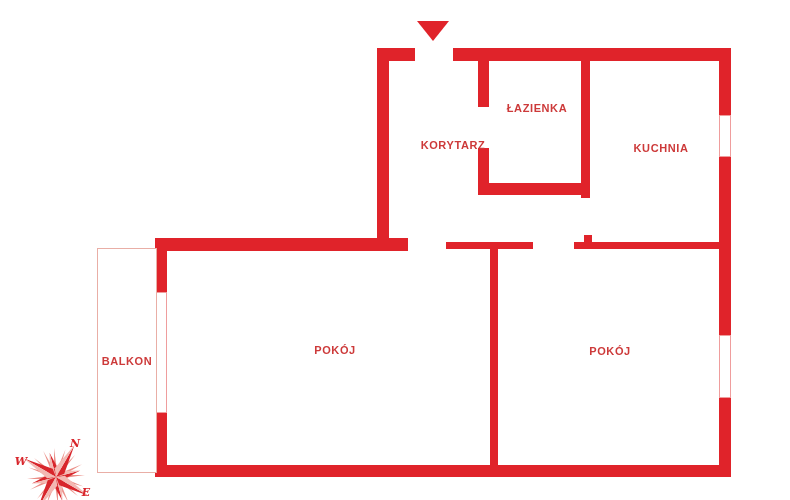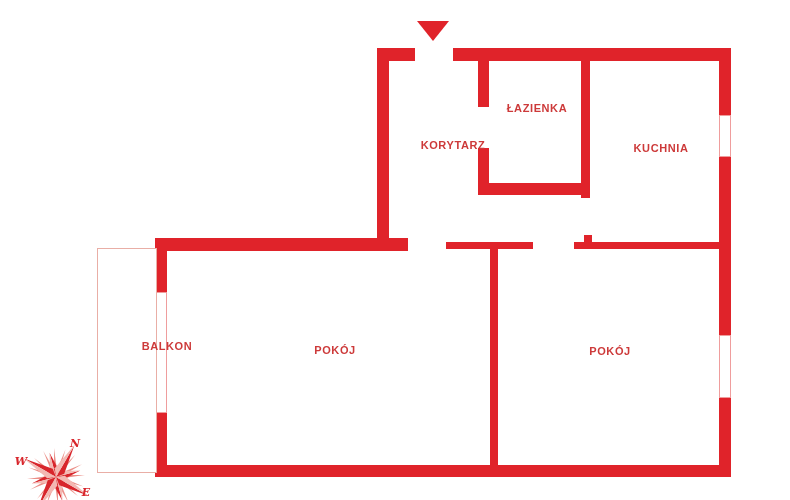--- a/index.html
+++ b/index.html
@@ -67,21 +67,21 @@
   <div class="wall" style="left:478px;top:183px;width:112px;height:12px;"></div>
   <div class="wall" style="left:581px;top:60px;width:9px;height:138px;"></div>
 
   <div class="balcony" style="left:97px;top:248px;width:60px;height:225px;"></div>
 
   <div class="room-label" style="left:435px;top:145px;padding-left:36px;">KORYTARZ</div>
   <div class="room-label" style="left:537px;top:108px;">ŁAZIENKA</div>
   <div class="room-label" style="left:661px;top:148px;">KUCHNIA</div>
   <div class="room-label" style="left:335px;top:350px;">POKÓJ</div>
   <div class="room-label" style="left:610px;top:351px;">POKÓJ</div>
-  <div class="room-label" style="left:127px;top:346px;margin-left:40px;">BALKON</div>
+  <div class="room-label" style="left:127px;top:361px;">BALKON</div>
 
   <svg width="120" height="74" viewBox="0 0 120 74" style="position:absolute;left:0;top:428px;overflow:visible;">
     <defs>
       <g id="cray">
         <polygon class="c-dark" points="0,-37 5.5,-7 0,0"></polygon>
         <polygon class="c-light" points="0,-37 -5.5,-7 0,0"></polygon>
       </g>
       <g id="dray">
         <polygon class="c-dark" points="0,-25 4.5,-6 0,0"></polygon>
         <polygon class="c-light" points="0,-25 -4.5,-6 0,0"></polygon>

